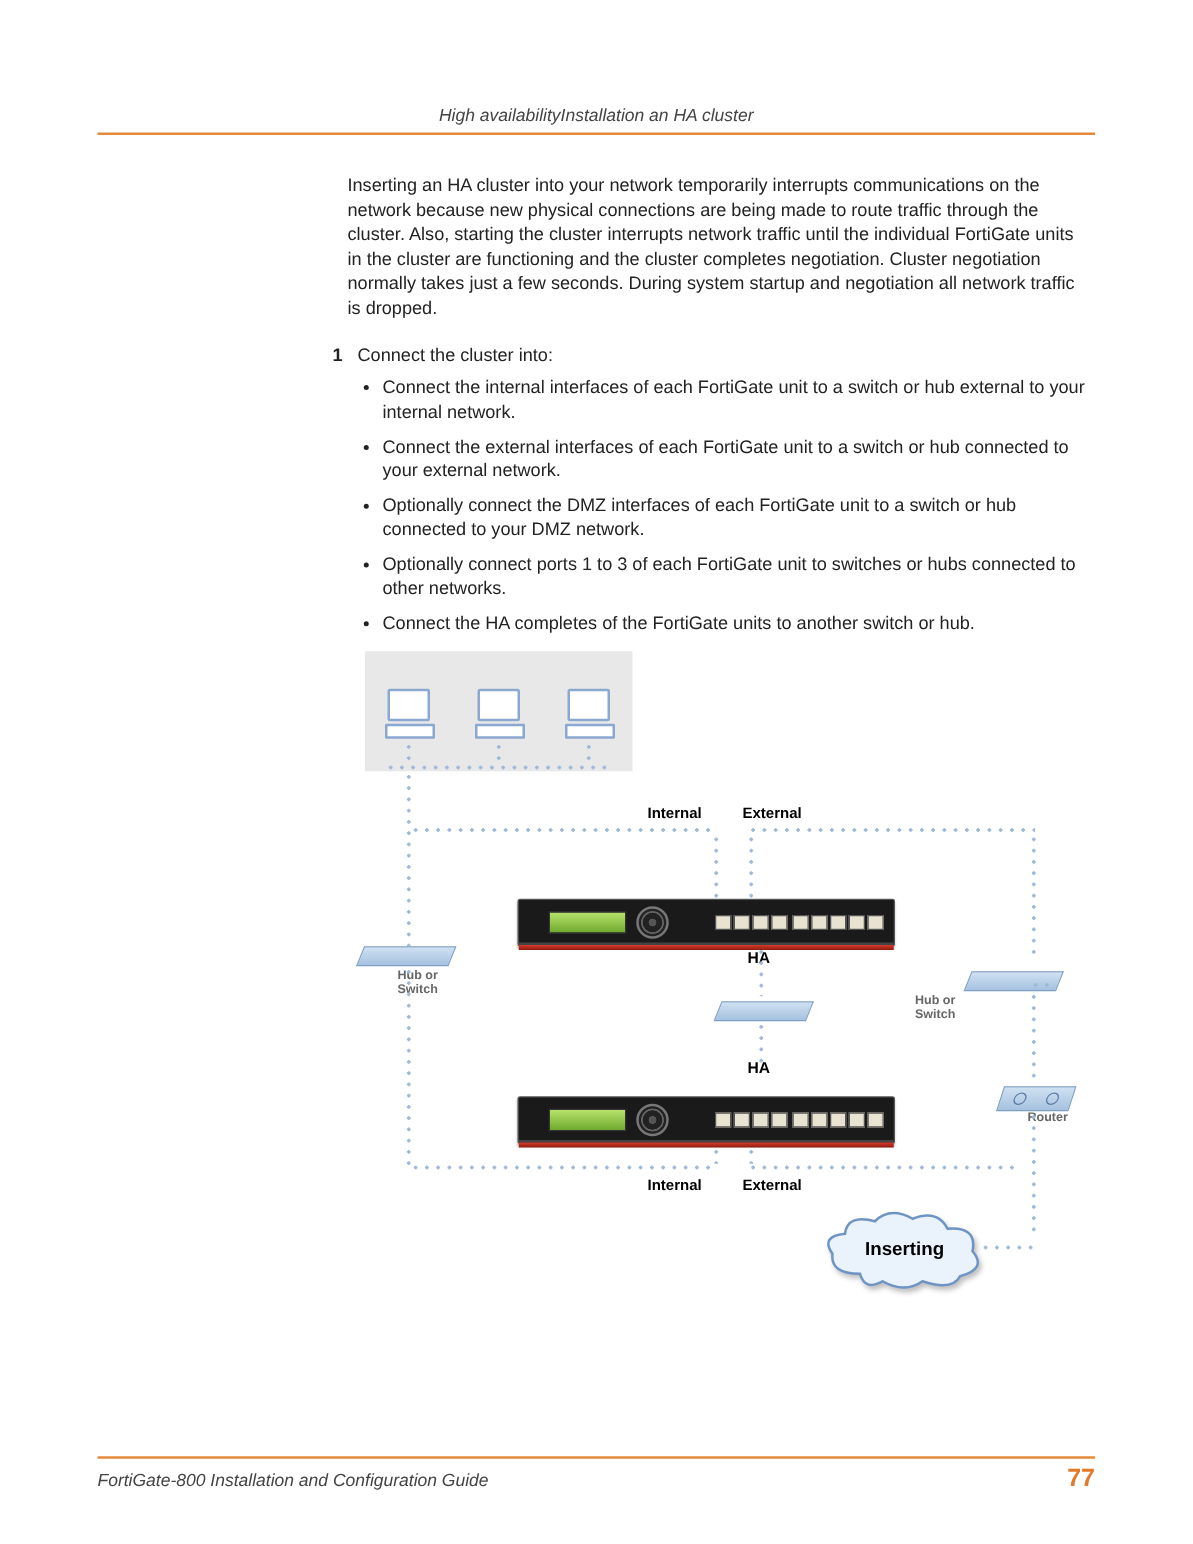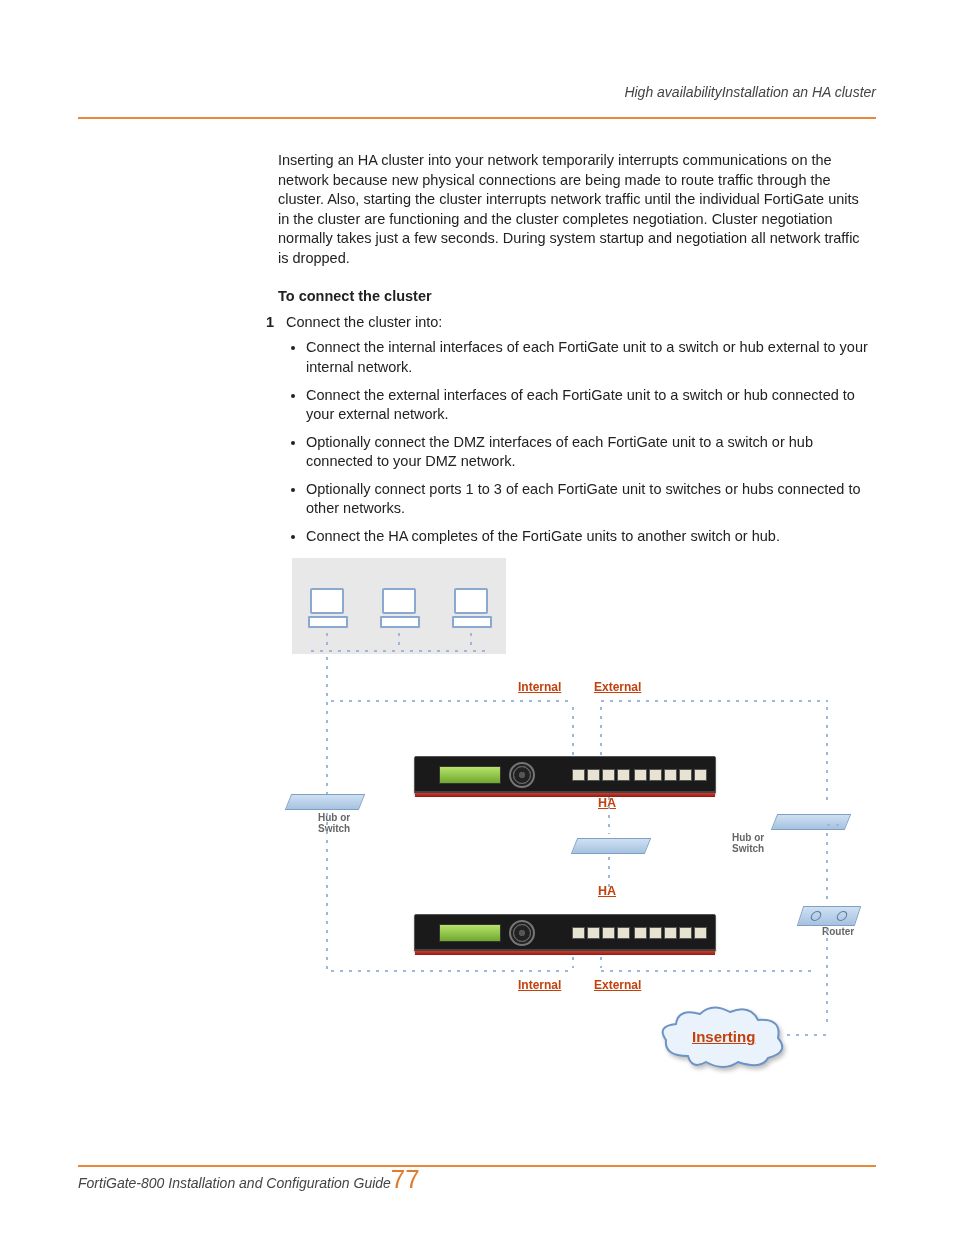--- a/index.html
+++ b/index.html
@@ -11,25 +11,25 @@
   }
   .page {
     width: 954px;
     height: 1235px;
     box-sizing: border-box;
     padding: 84px 78px 40px 78px;
     position: relative;
   }
   .running-head {
     display: flex;
-    justify-content: flex-end;
+    justify-content: center;
     font-style: italic;
     font-size: 14px;
     color: #444;
-    padding-bottom: 17px;
+    padding-bottom: 6px;
     border-bottom: 2px solid #e68a3a;
     margin-bottom: 32px;
   }
   .content {
     margin-left: 200px;
     margin-right: 2px;
   }
   .para {
     line-height: 1.35;
     margin-bottom: 20px;
@@ -69,23 +69,22 @@
     position: relative;
     width: 580px;
     height: 540px;
     margin-bottom: 50px;
   }
   .label {
     position: absolute;
     font-family: Arial, sans-serif;
     font-weight: bold;
     font-size: 13px;
-    color: #c2410c;
+    color: #000000;
     white-space: nowrap;
-    text-decoration: underline;
   }
   .small-label {
     position: absolute;
     font-size: 10px;
     font-weight: bold;
     color: #666;
     white-space: nowrap;
     line-height: 1.1;
   }
   .pc {
@@ -199,49 +198,48 @@
     border-top: 2px solid #e68a3a;
     position: absolute;
     left: 78px; right: 78px;
     bottom: 68px;
   }
   .footer {
     position: absolute;
     left: 78px; right: 78px;
     bottom: 40px;
     display: flex;
-    justify-content: flex-start;
+    justify-content: space-between;
     align-items: baseline;
   }
   .footer-title {
     font-style: italic;
     font-size: 14px;
     color: #444;
   }
   .page-num {
-    font-weight: normal;
-    font-size: 26px;
+    font-weight: bold;
+    font-size: 20px;
     color: #e27a2b;
   }
 </style>
 </head>
 <body>
 
 <div class="page">
 
   <div class="running-head">
     <span>High availability</span>
     <span>Installation an HA cluster</span>
   </div>
 
   <div class="content">
 
     <p class="para">Inserting an HA cluster into your network temporarily interrupts communications on the network because new physical connections are being made to route traffic through the cluster. Also, starting the cluster interrupts network traffic until the individual FortiGate units in the cluster are functioning and the cluster completes negotiation. Cluster negotiation normally takes just a few seconds. During system startup and negotiation all network traffic is dropped.</p>
 
-    <div class="subhead">To connect the cluster</div>
 
     <div class="step-row">
       <div class="step-num">1</div>
       <div>Connect the cluster into:</div>
     </div>
 
     <ul class="bullets">
       <li>Connect the internal interfaces of each FortiGate unit to a switch or hub external to your internal network.</li>
       <li>Connect the external interfaces of each FortiGate unit to a switch or hub connected to your external network.</li>
       <li>Optionally connect the DMZ interfaces of each FortiGate unit to a switch or hub connected to your DMZ network.</li>

